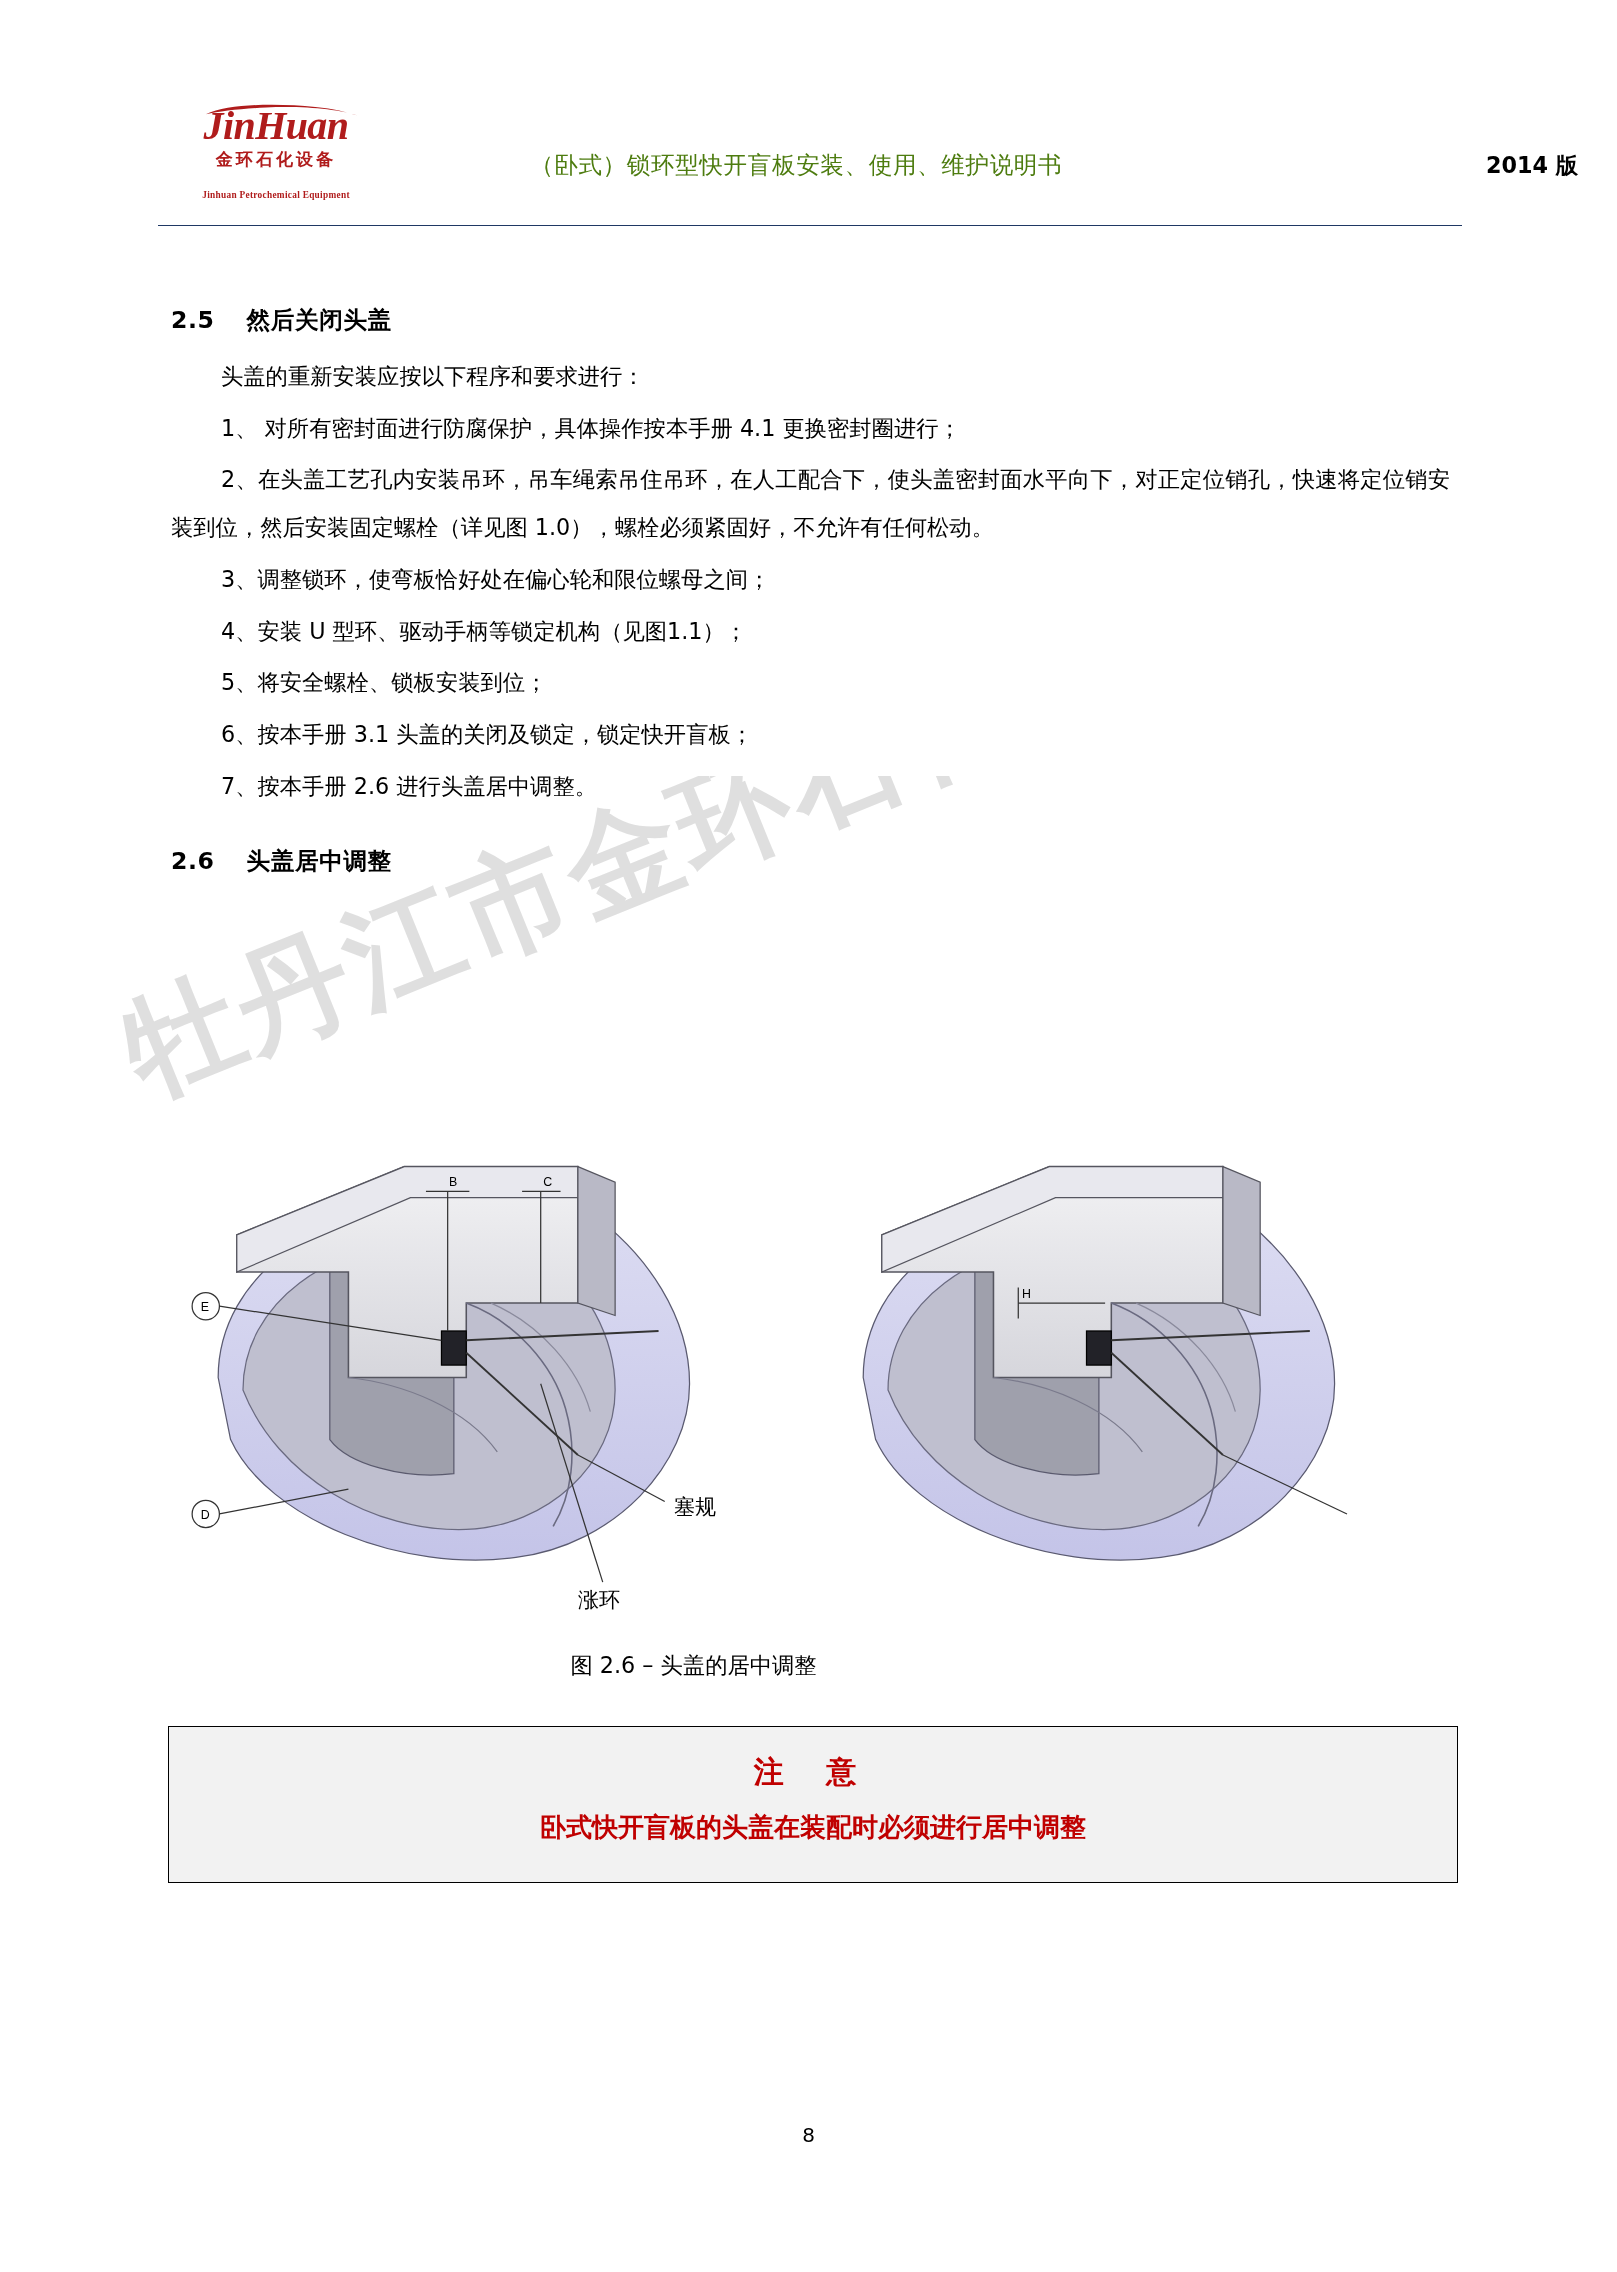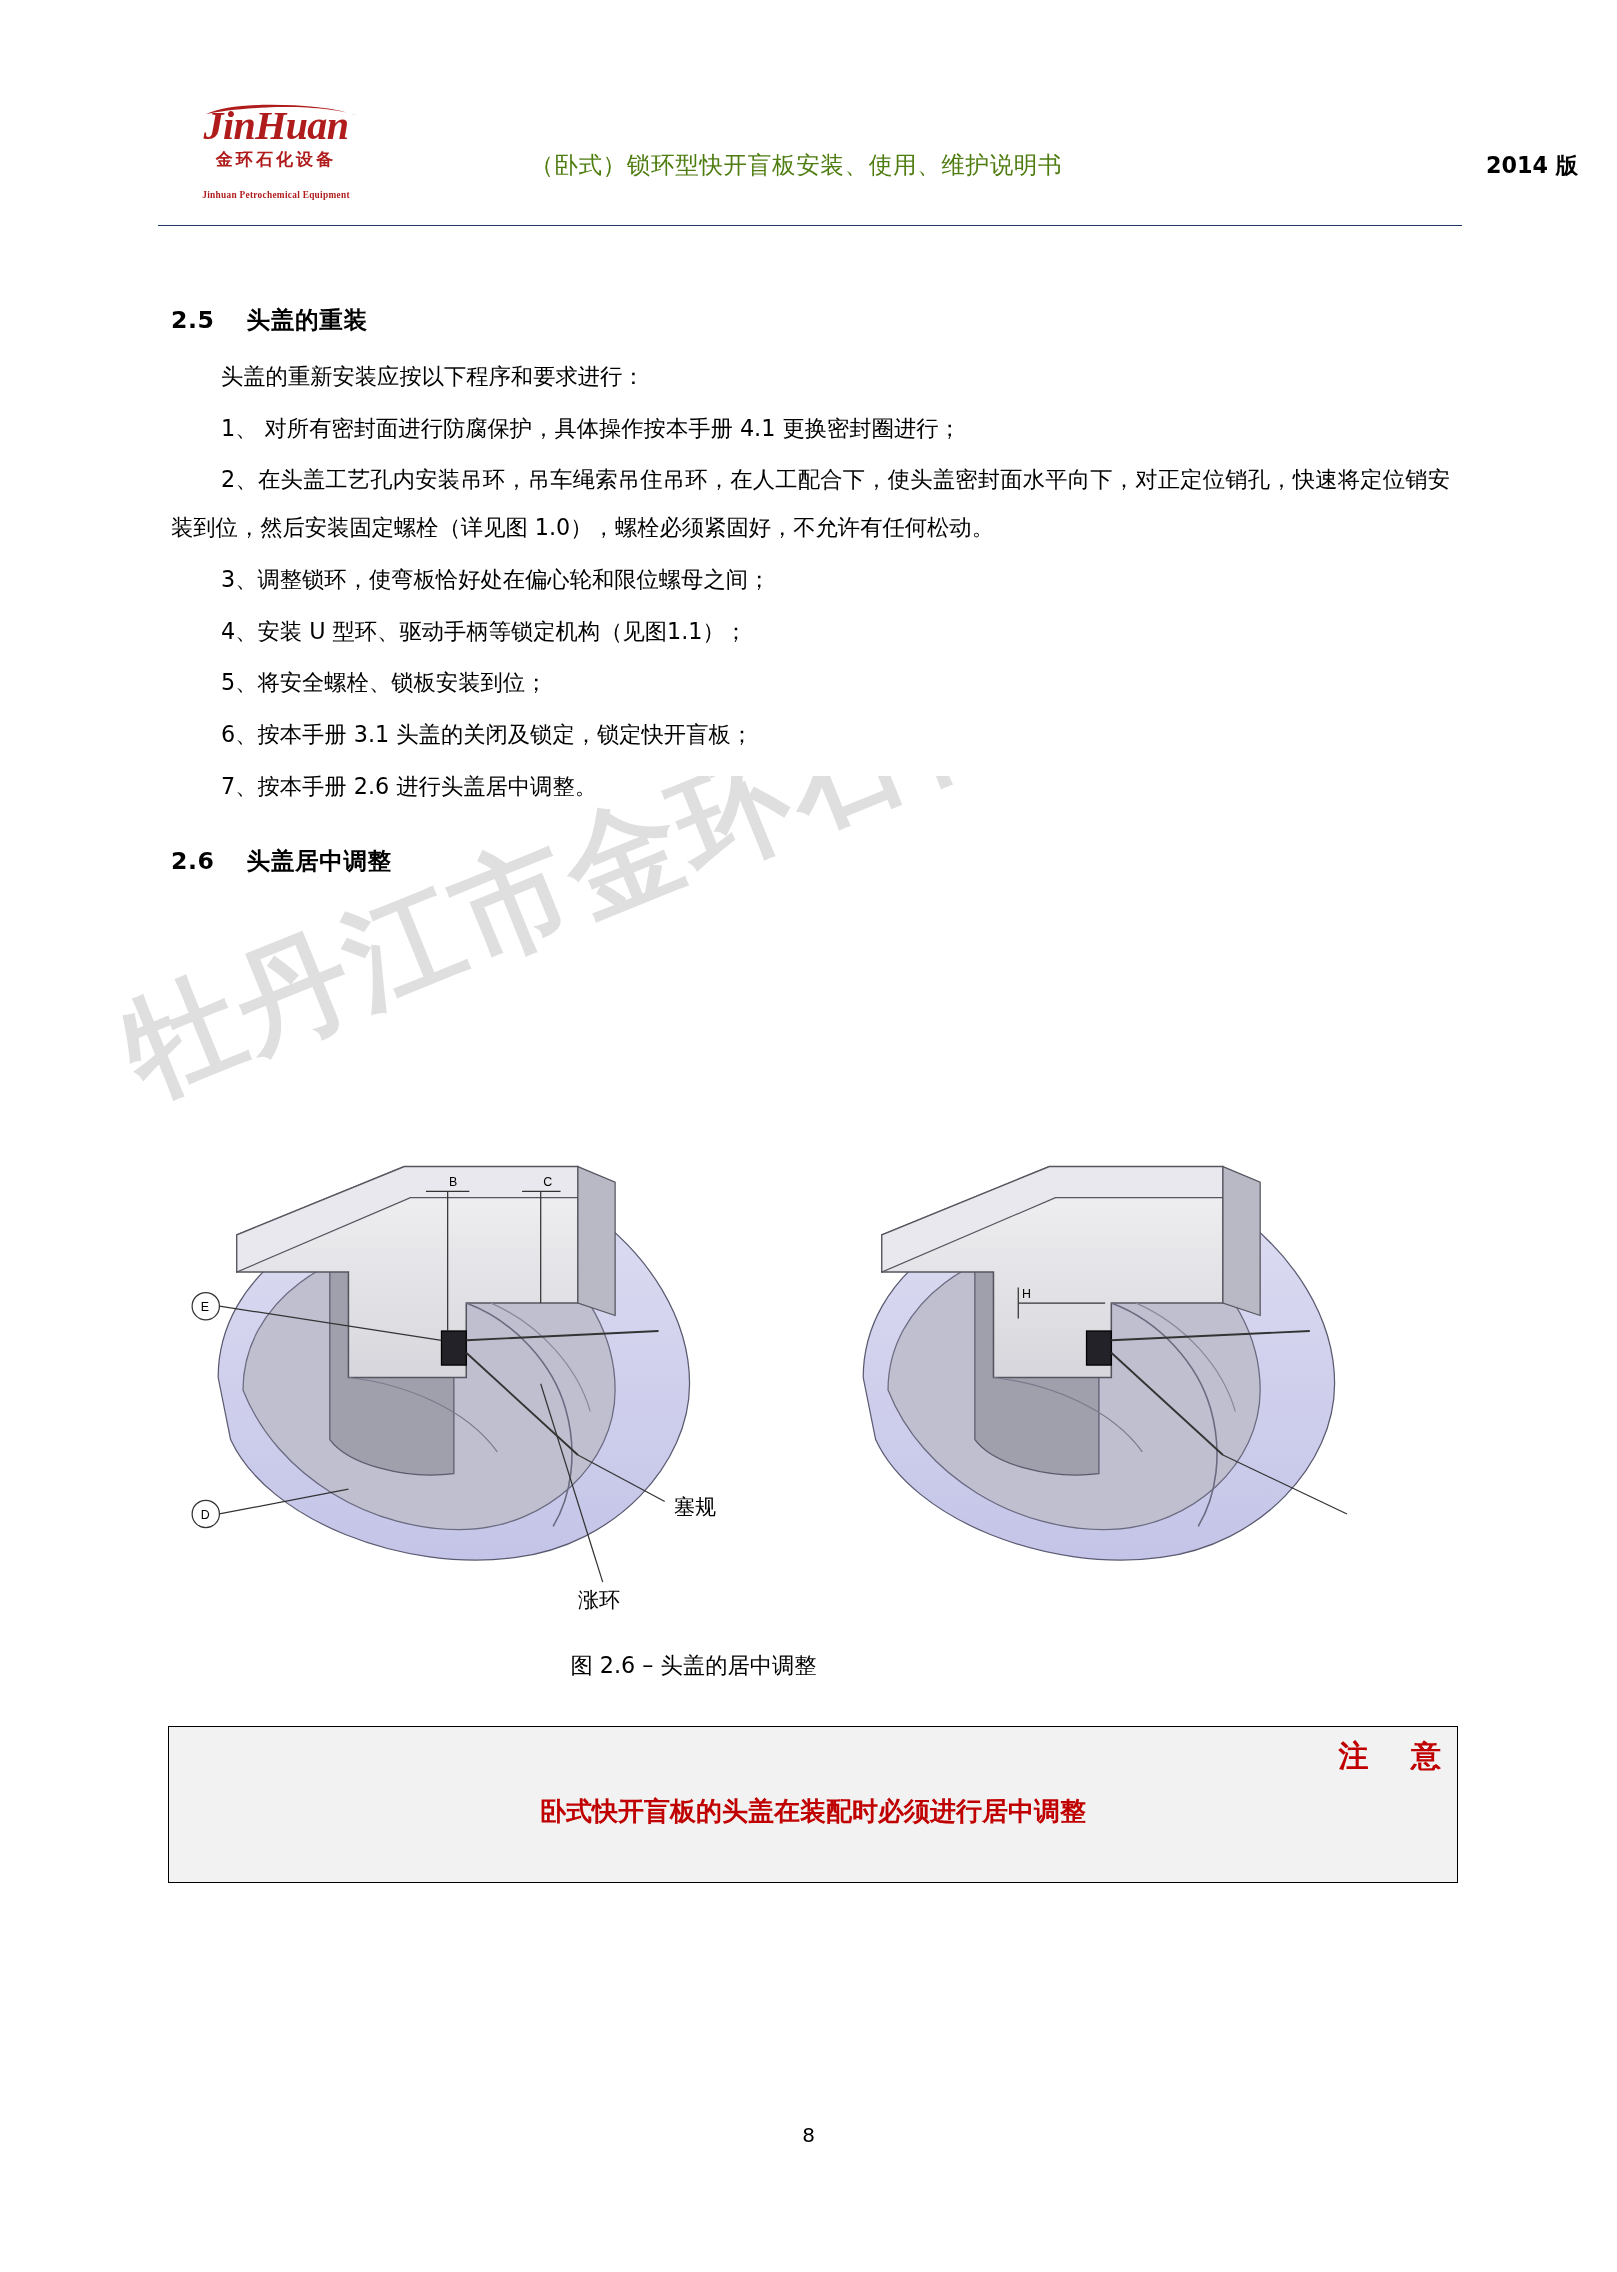--- a/index.html
+++ b/index.html
@@ -152,22 +152,21 @@
     border: 1.9px solid #000000;
     background: #f2f2f2;
     text-align: center;
   }
   .notice-title {
     font-family: "DejaVu Sans", sans-serif;
     font-weight: bold;
     font-size: 30px;
     color: #c00000;
     letter-spacing: 16px;
-    margin-top: 9px;
-    text-align: right;
+    margin-top: 25px;
   }
   .notice-text {
     font-family: "DejaVu Sans", sans-serif;
     font-weight: bold;
     font-size: 26px;
     color: #c00000;
     margin-top: 17.4px;
   }
 
   
@@ -245,21 +244,21 @@
       <div class="logo-en">Jinhuan Petrochemical Equipment</div>
     </div>
     <div class="header-title">（卧式）锁环型快开盲板安装、使用、维护说明书</div>
     <div class="header-version">2014 版</div>
     <div class="header-rule"></div>
   </div>
 
   <div class="content">
 
     <div class="h2">
-      <span class="num">2.5</span><span>头盖的重装</span>
+      <span class="num">2.5</span><span>然后关闭头盖</span>
     </div>
 
     <p class="para indent">头盖的重新安装应按以下程序和要求进行：</p>
     <p class="para indent">1、 对所有密封面进行防腐保护，具体操作按本手册 4.1 更换密封圈进行；</p>
     <p class="para indent para-just">2、在头盖工艺孔内安装吊环，吊车绳索吊住吊环，在人工配合下，使头盖密封面水平向下，对正定位销孔，快速将定位销安装到位，然后安装固定螺栓（详见图 1.0），螺栓必须紧固好，不允许有任何松动。</p>
     <p class="para indent">3、调整锁环，使弯板恰好处在偏心轮和限位螺母之间；</p>
     <p class="para indent">4、安装 U 型环、驱动手柄等锁定机构（见图1.1）；</p>
     <p class="para indent">5、将安全螺栓、锁板安装到位；</p>
     <p class="para indent">6、按本手册 3.1 头盖的关闭及锁定，锁定快开盲板；</p>
     <p class="para indent">7、按本手册 2.6 进行头盖居中调整。</p>

